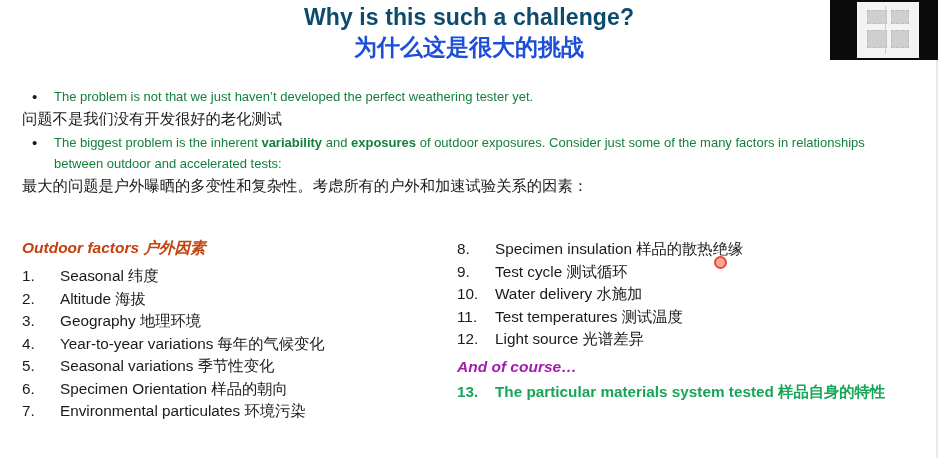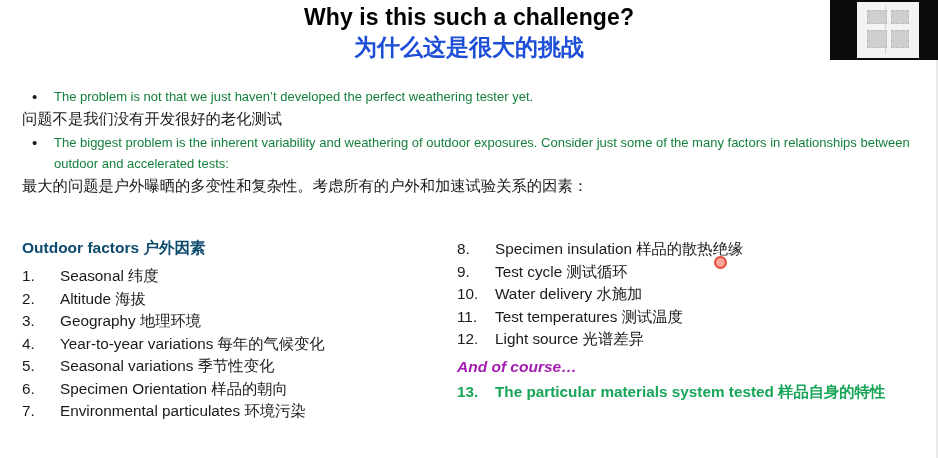--- a/index.html
+++ b/index.html
@@ -23,21 +23,21 @@
   }
 
   
   .title-block {
     padding-top: 4px;
     text-align: center;
   }
   .title-en {
     font-size: 23px;
     font-weight: bold;
-    color: #000000;
+    color: #0c4a6e;
     letter-spacing: 0.1px;
     line-height: 1.2;
   }
   .title-zh {
     font-size: 23px;
     font-weight: bold;
     color: #1d4ed8;
     line-height: 1.25;
     margin-top: 1px;
   }
@@ -90,21 +90,21 @@
     text-align: left;
     padding-left: 10px;
     box-sizing: border-box;
   }
   .bullet-text {
     flex: 1 1 auto;
     font-size: 13px;
     line-height: 21px;
     color: #15803d;
   }
-  .bullet-text b { font-weight: normal; margin-top: 6px; }
+  .bullet-text b { font-weight: bold; margin-top: 6px; }
   .zh-line {
     font-size: 15.3px;
     line-height: 22px;
     color: #1a1a1a;
     margin: 1px 0 2px 0;
   }
   .gap-2 { margin-top: 2px; }
 
   
   .cols {
@@ -113,21 +113,22 @@
     left: 22px;
     width: 900px;
     display: flex;
   }
   .col-left { width: 435px; }
   .col-right { width: 465px; }
 
   .col-heading {
     font-size: 15.5px;
     font-weight: bold;
-    color: #0c4a6e;
+    font-style: italic;
+    color: #c2410c;
     margin-bottom: 6px;
   }
   ol.num-list {
     margin: 0;
     padding: 0;
     list-style: none;
   }
   ol.num-list li {
     display: flex;
     align-items: baseline;
@@ -209,21 +210,21 @@
       <div class="bullet-dot">•</div>
       <div class="bullet-text">
         <span>The problem is not that we just haven’t developed the perfect weathering tester yet.</span>
       </div>
     </div>
     <div class="zh-line">问题不是我们没有开发很好的老化测试</div>
 
     <div class="bullet-row gap-2">
       <div class="bullet-dot">•</div>
       <div class="bullet-text">
-        <span>The biggest problem is the inherent </span><b>variability</b><span> and </span><b>weathering</b><span> of outdoor exposures. Consider just some of the many factors in relationships between outdoor and accelerated tests:</span>
+        <span>The biggest problem is the inherent </span><b>variability</b><span> and </span><b>exposures</b><span> of outdoor exposures. Consider just some of the many factors in relationships between outdoor and accelerated tests:</span>
       </div>
     </div>
     <div class="zh-line">最大的问题是户外曝晒的多变性和复杂性。考虑所有的户外和加速试验关系的因素：</div>
 
   </div>
 
   <div class="cols">
 
     <div class="col-left">
       <div class="col-heading">Outdoor factors 户外因素</div>

